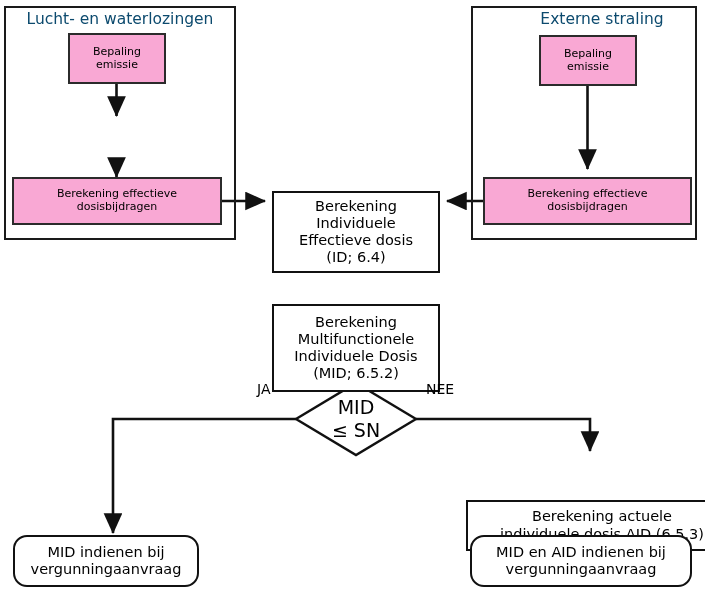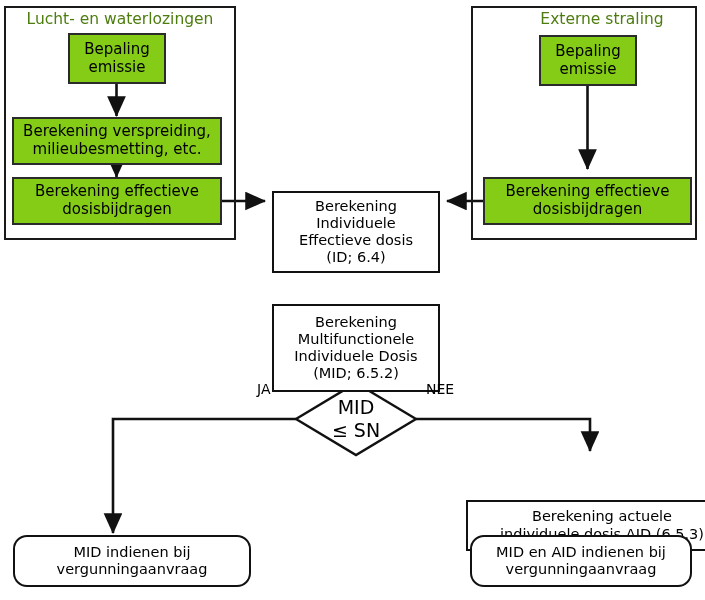--- a/index.html
+++ b/index.html
@@ -34,28 +34,28 @@
     line-height: 1.18;
   }
   .group-frame {
     border: 2px solid #1a1a1a;
     background: transparent;
     display: block;
   }
   .group-title {
     position: absolute;
     text-align: center;
-    color: #4d7c0f;
+    color: #0c4a6e;
     font-size: 15.5px;
     white-space: nowrap;
   }
   .box-gray {
-    background: #84cc16;
+    background: #f9a8d4;
     border: 2px solid #2b2b2b;
-    font-size: 15px;
+    font-size: 11px;
   }
   .box-white {
     background: #ffffff;
     border: 2px solid #111111;
     font-size: 14.5px;
     margin-top: 48px;
   }
   .box-round {
     background: #ffffff;
     border: 2px solid #111111;
@@ -127,22 +127,20 @@
 
   <div class="node group-frame" style="left:4px; top:6px; width:232px; height:234px;"></div>
   <div class="group-title" style="left:4px; top:10px; width:232px;">Lucht- en waterlozingen</div>
 
   <div class="node group-frame" style="left:471px; top:6px; width:226px; height:234px;"></div>
   <div class="group-title" style="left:471px; top:10px; width:262px;">Externe straling</div>
 
   <div class="node box-gray ml" style="left:68px; top:33px; width:98px; height:51px;">Bepaling
 emissie</div>
 
-  <div class="node box-gray ml" style="left:12px; top:117px; width:210px; height:48px;">Berekening verspreiding,
-milieubesmetting, etc.</div>
 
   <div class="node box-gray ml" style="left:12px; top:177px; width:210px; height:48px;">Berekening effectieve
 dosisbijdragen</div>
 
   <div class="node box-gray ml" style="left:539px; top:35px; width:98px; height:51px;">Bepaling
 emissie</div>
 
   <div class="node box-gray ml" style="left:483px; top:177px; width:209px; height:48px;">Berekening effectieve
 dosisbijdragen</div>
 
@@ -160,19 +158,19 @@
     <div class="diamond-label ml">MID
 ≤ SN</div>
   </div>
 
   <div class="branch-label" style="left:257px; top:381px;">JA</div>
   <div class="branch-label" style="left:426px; top:381px;">NEE</div>
 
   <div class="node box-white ml" style="left:466px; top:452px; width:272px; height:51px;">Berekening actuele
 individuele dosis AID (6.5.3)</div>
 
-  <div class="node box-round ml" style="left:13px; top:535px; width:238px; height:52px;">MID indienen bij
+  <div class="node box-round ml" style="left:13px; top:535px; width:186px; height:52px;">MID indienen bij
 vergunningaanvraag</div>
 
   <div class="node box-round ml" style="left:470px; top:535px; width:222px; height:52px;">MID en AID indienen bij
 vergunningaanvraag</div>
 
 </div>
 
 </body></html>

